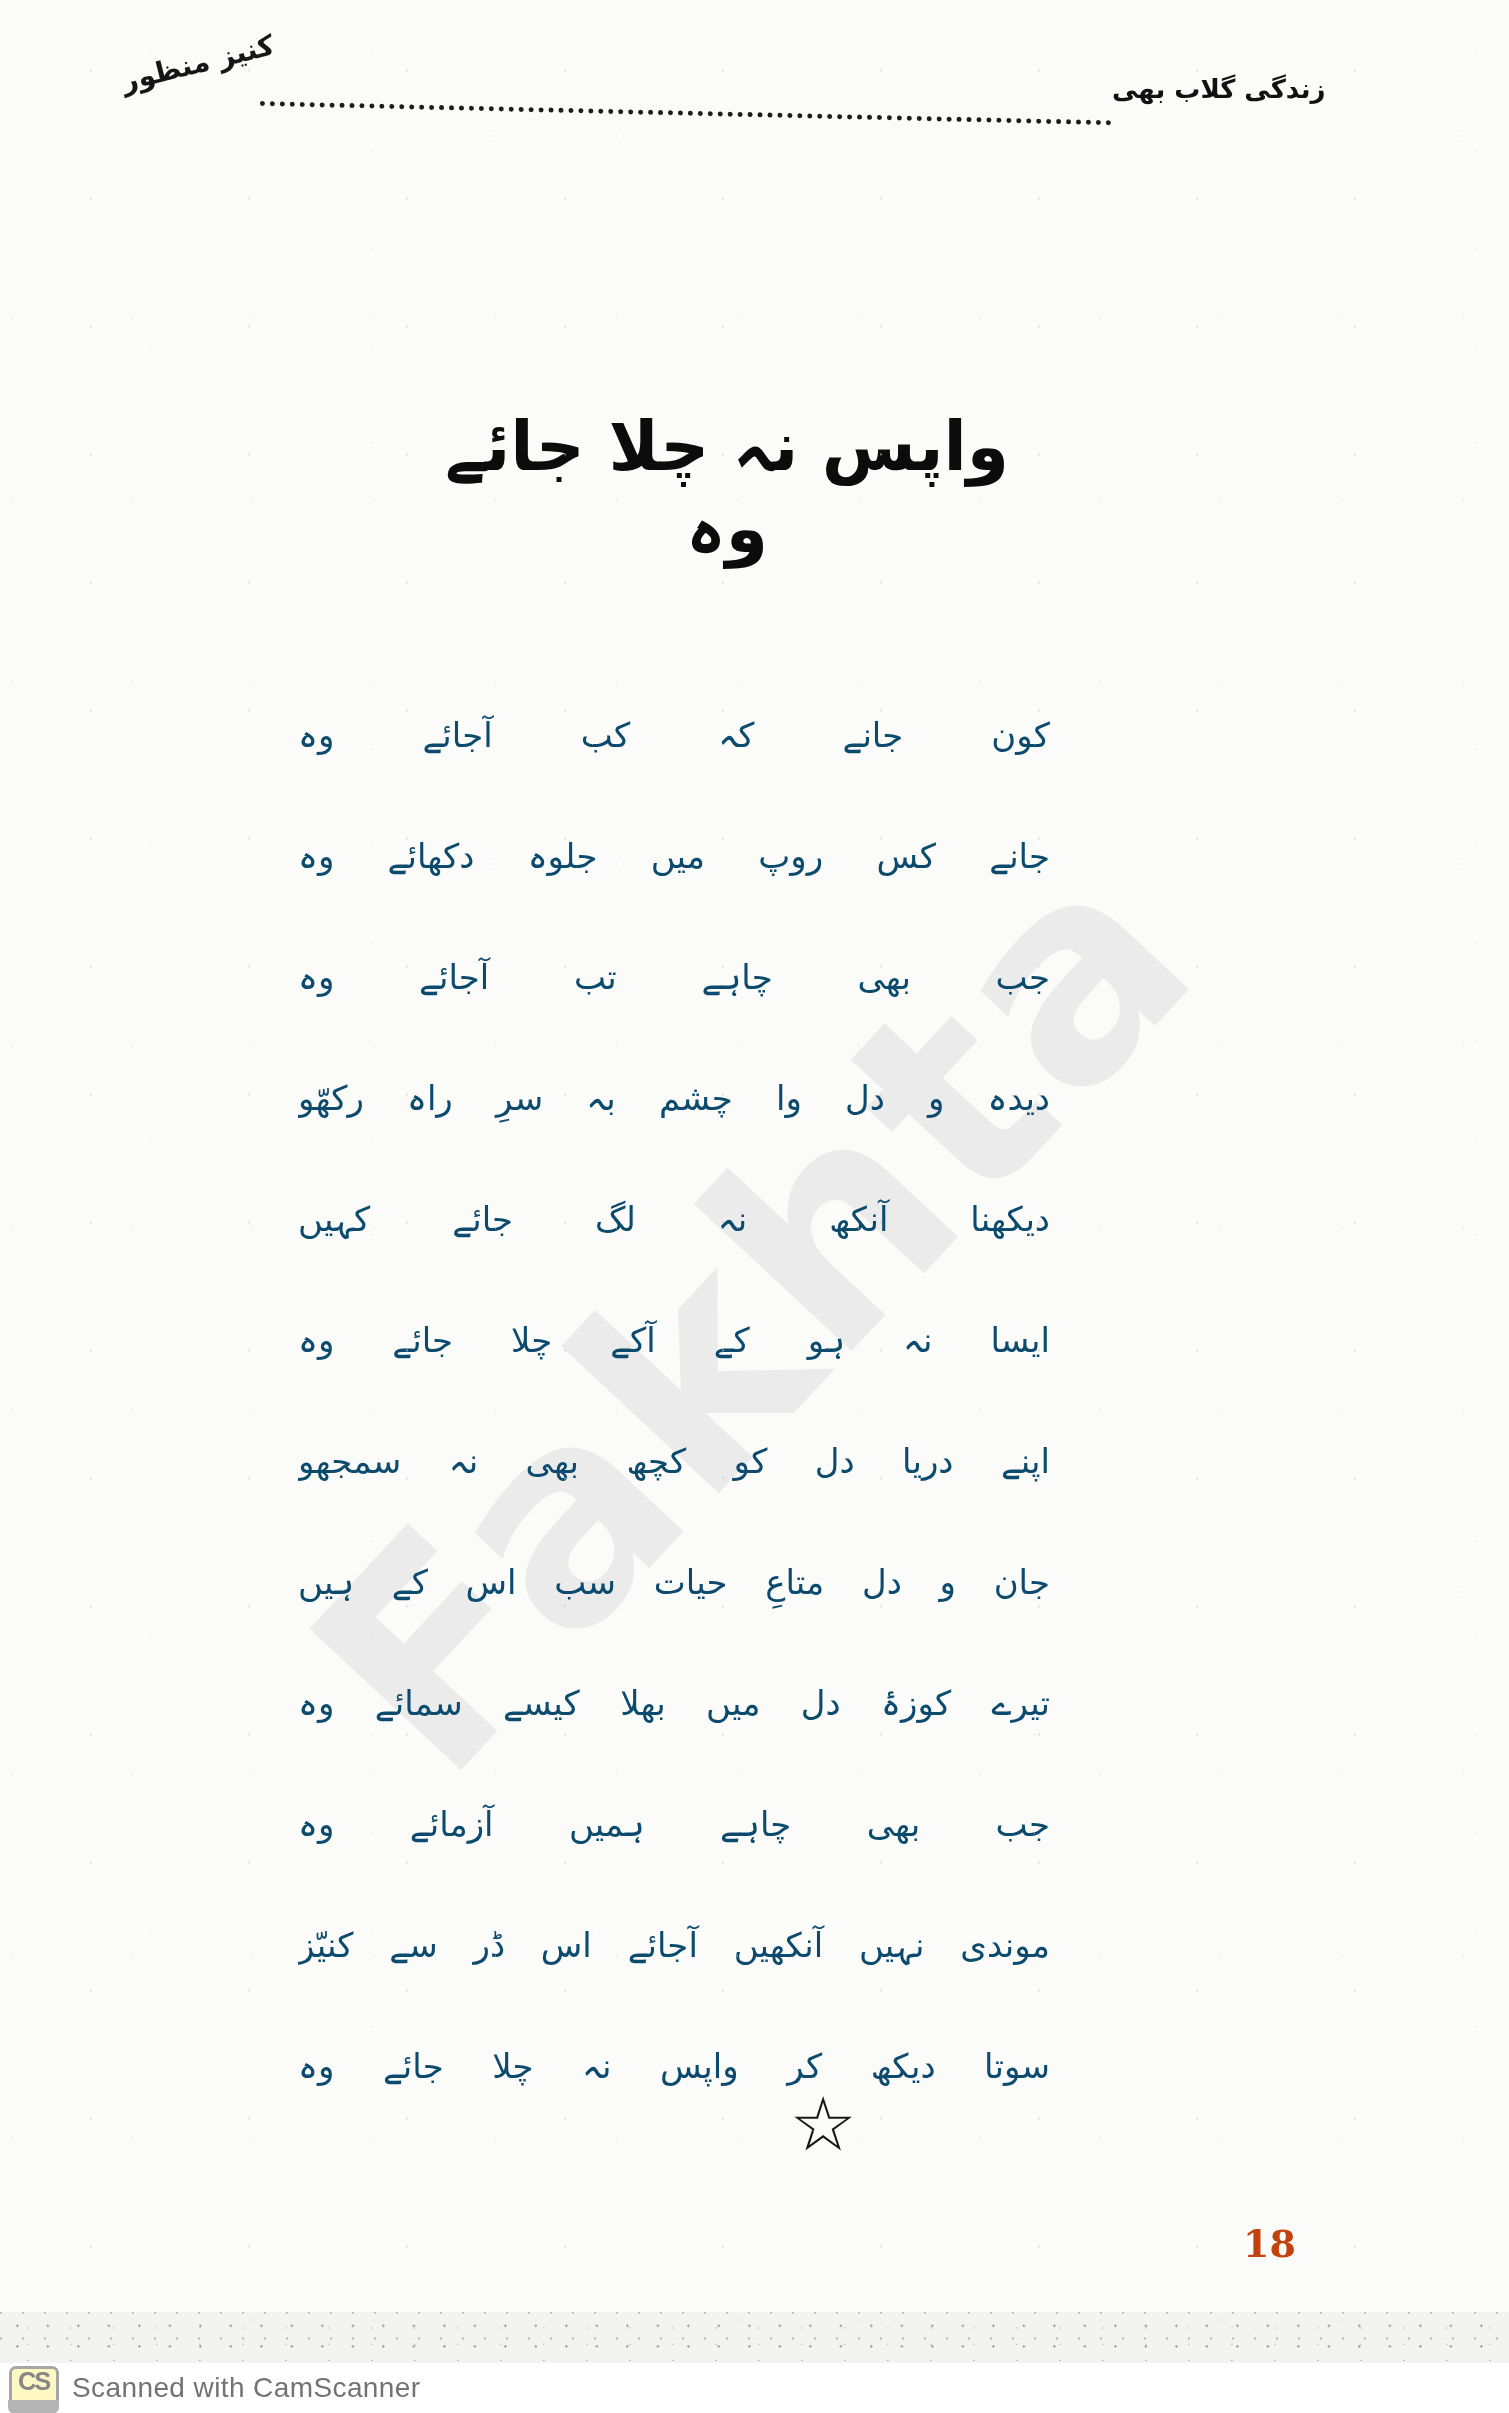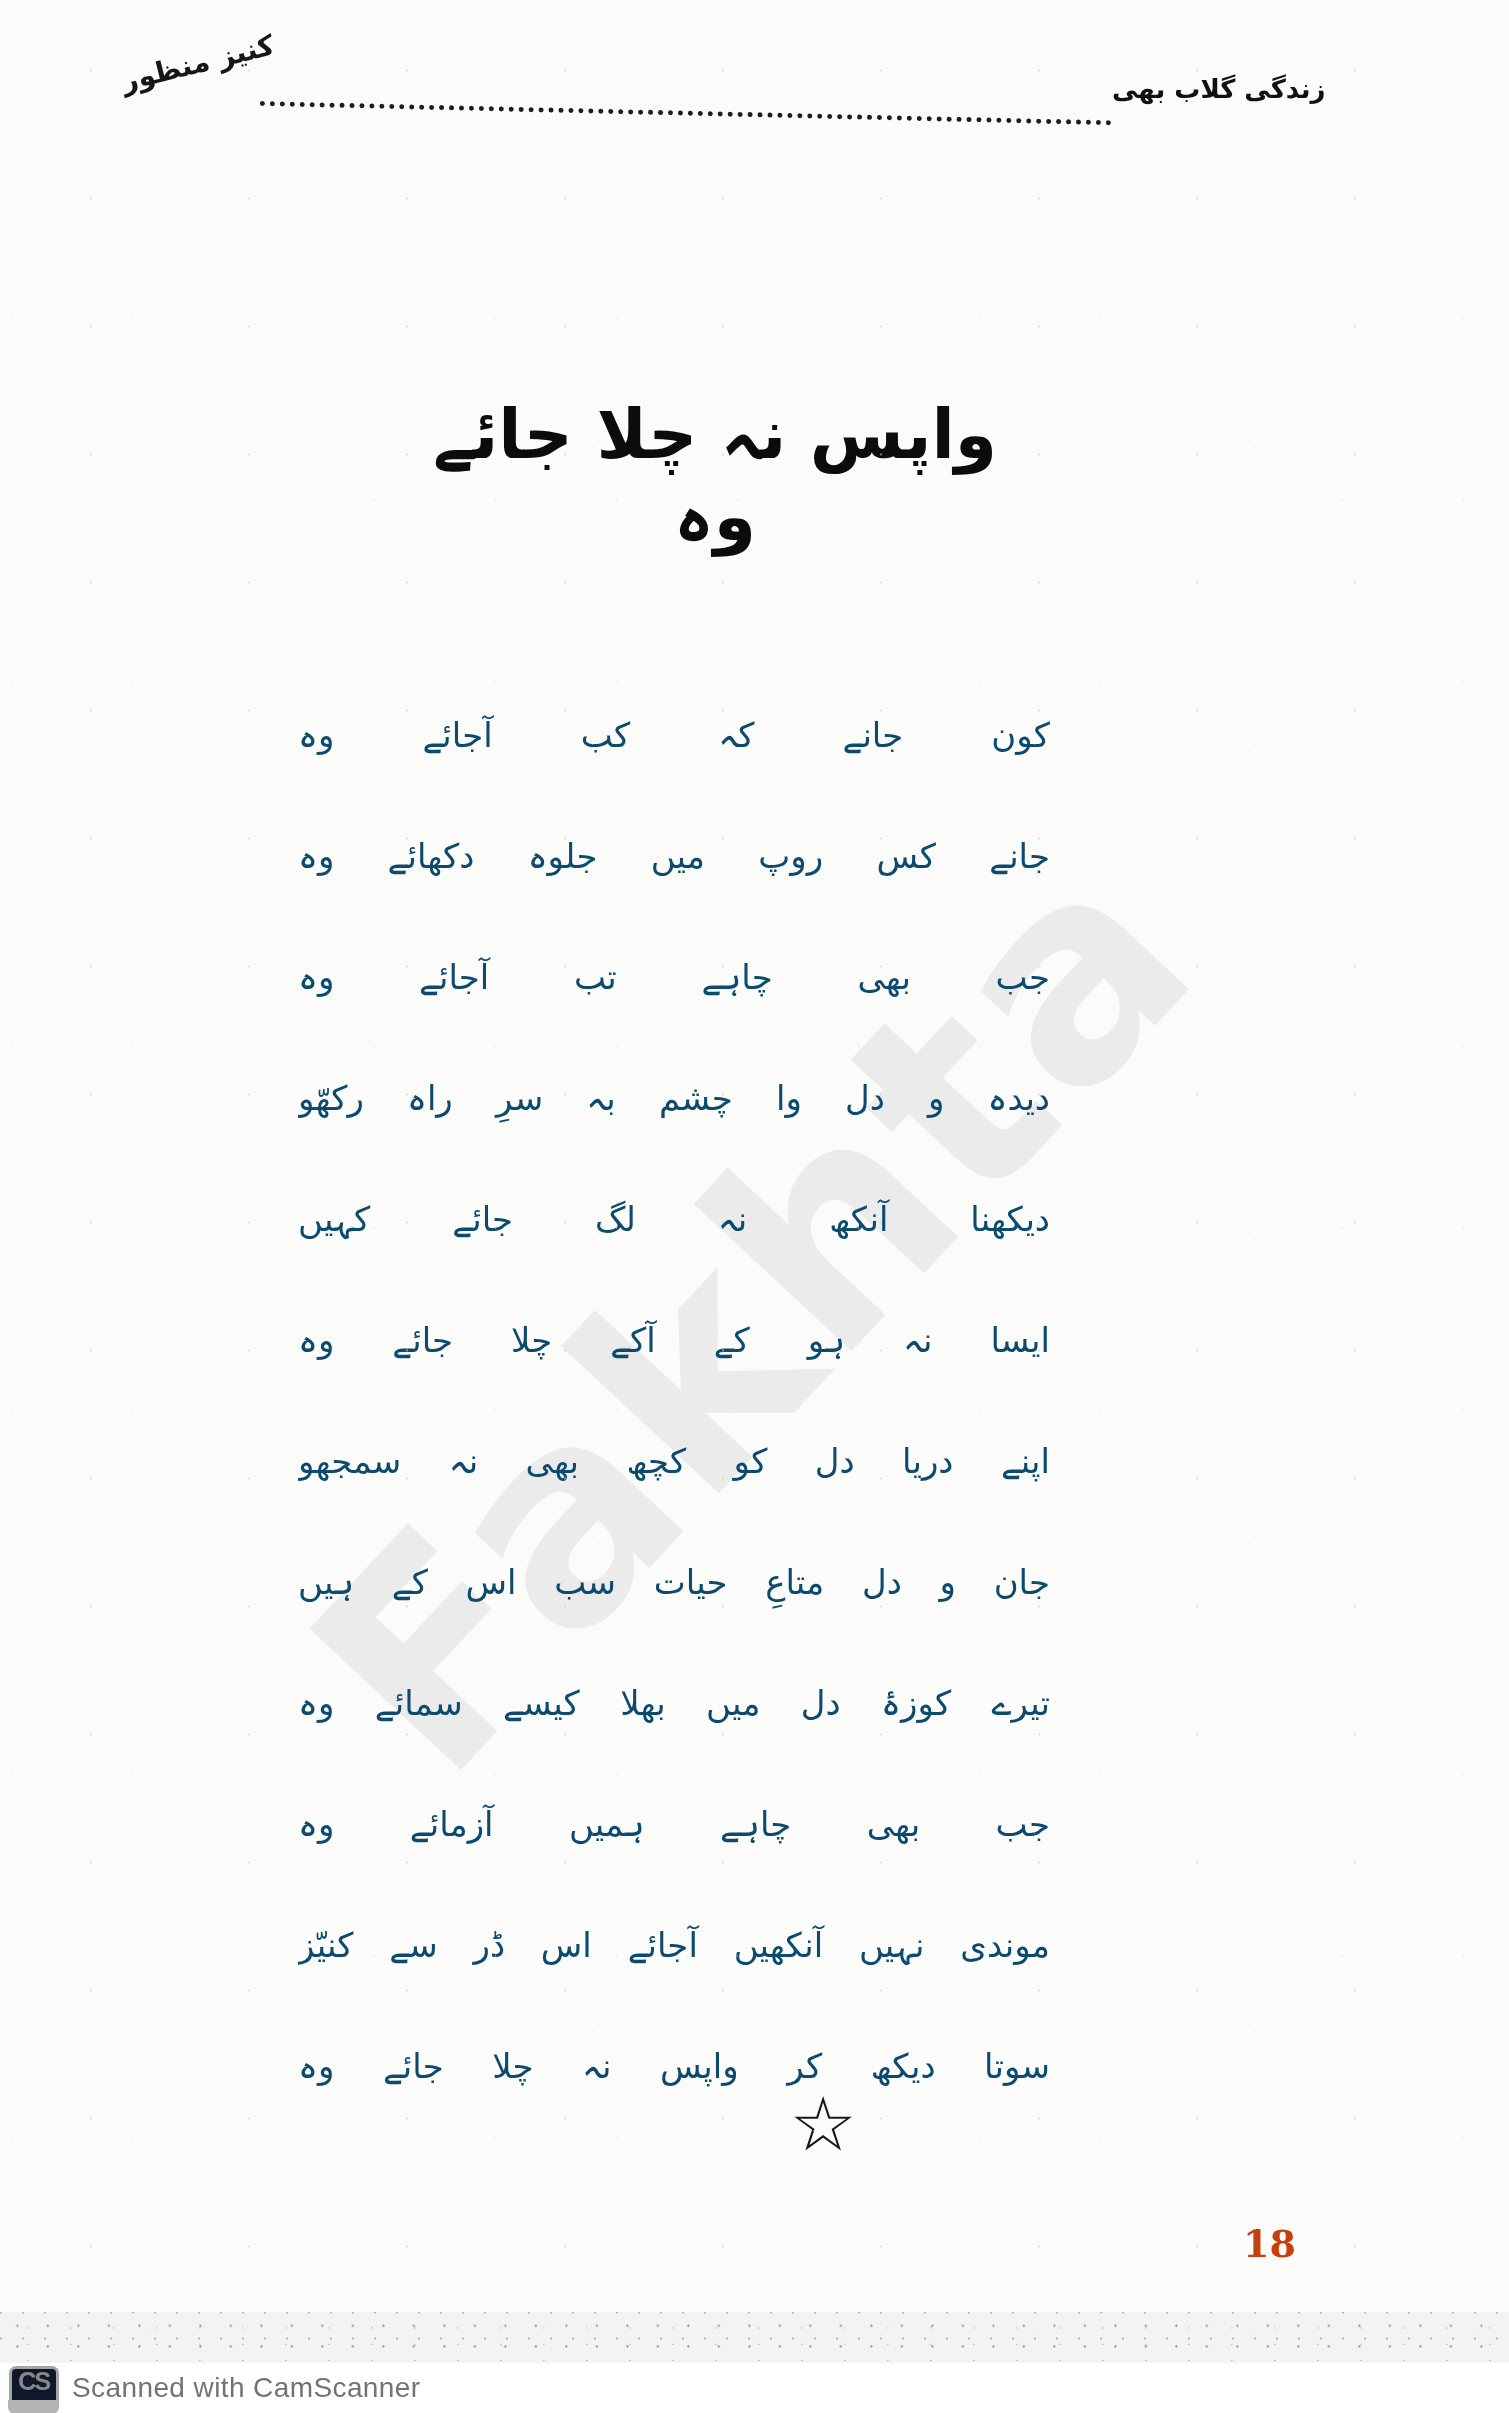--- a/index.html
+++ b/index.html
@@ -37,21 +37,21 @@
     position:absolute;left:260px;top:101px;width:852px;height:0;z-index:2;
     border-top:5px dotted #1c1c1c;
     transform:rotate(1.3deg);transform-origin:left top;
   }
   .book-title{
     position:absolute;left:1112px;top:74px;z-index:2;
     direction:rtl;font-size:26px;font-weight:bold;color:#111;white-space:nowrap;
   }
   
   .poem-title{
-    position:absolute;left:396px;top:394px;width:638px;z-index:2;margin:0;
+    position:absolute;left:396px;top:394px;width:638px;z-index:2;margin:12px;
     direction:rtl;text-align:center;
     font-size:68px;font-weight:bold;color:#0c0c0c;line-height:1.2;
   }
   
   .poem-body{
     position:absolute;left:298px;top:675px;width:752px;z-index:2;
   }
   .verse{
     direction:rtl;height:121px;line-height:121px;overflow:hidden;
     text-align:justify;text-align-last:justify;
@@ -76,21 +76,21 @@
     background-size:30.5px 20.6px,22px 26px,43px 16.3px;
     background-position:2.1px 3.5px,12px 13.5px,6.4px 7.8px;
   }
   
   .cs-footer{
     position:absolute;left:0;top:2363px;width:1509px;height:50px;z-index:6;
     background:#ffffff;display:flex;align-items:center;
   }
   .cs-logo{
     position:absolute;left:8.5px;top:2.8px;width:44px;height:40px;
-    border:3.5px solid #a6a6a6;border-radius:7px;background:#0f172a;
+    border:3.5px solid #a6a6a6;border-radius:7px;background:#fef9c3;
   }
   .cs-letters{
     position:absolute;top:-1.4px;left:0;right:0;text-align:center;
     font-family:"Liberation Sans",sans-serif;
     font-size:25.5px;font-weight:bold;color:#878787;letter-spacing:-2.1px;
   }
   .cs-tab{
     position:absolute;left:-3.5px;right:-3.5px;bottom:-5px;height:14px;
     background:#b4b4b4;border-radius:0 0 7px 7px;
   }

